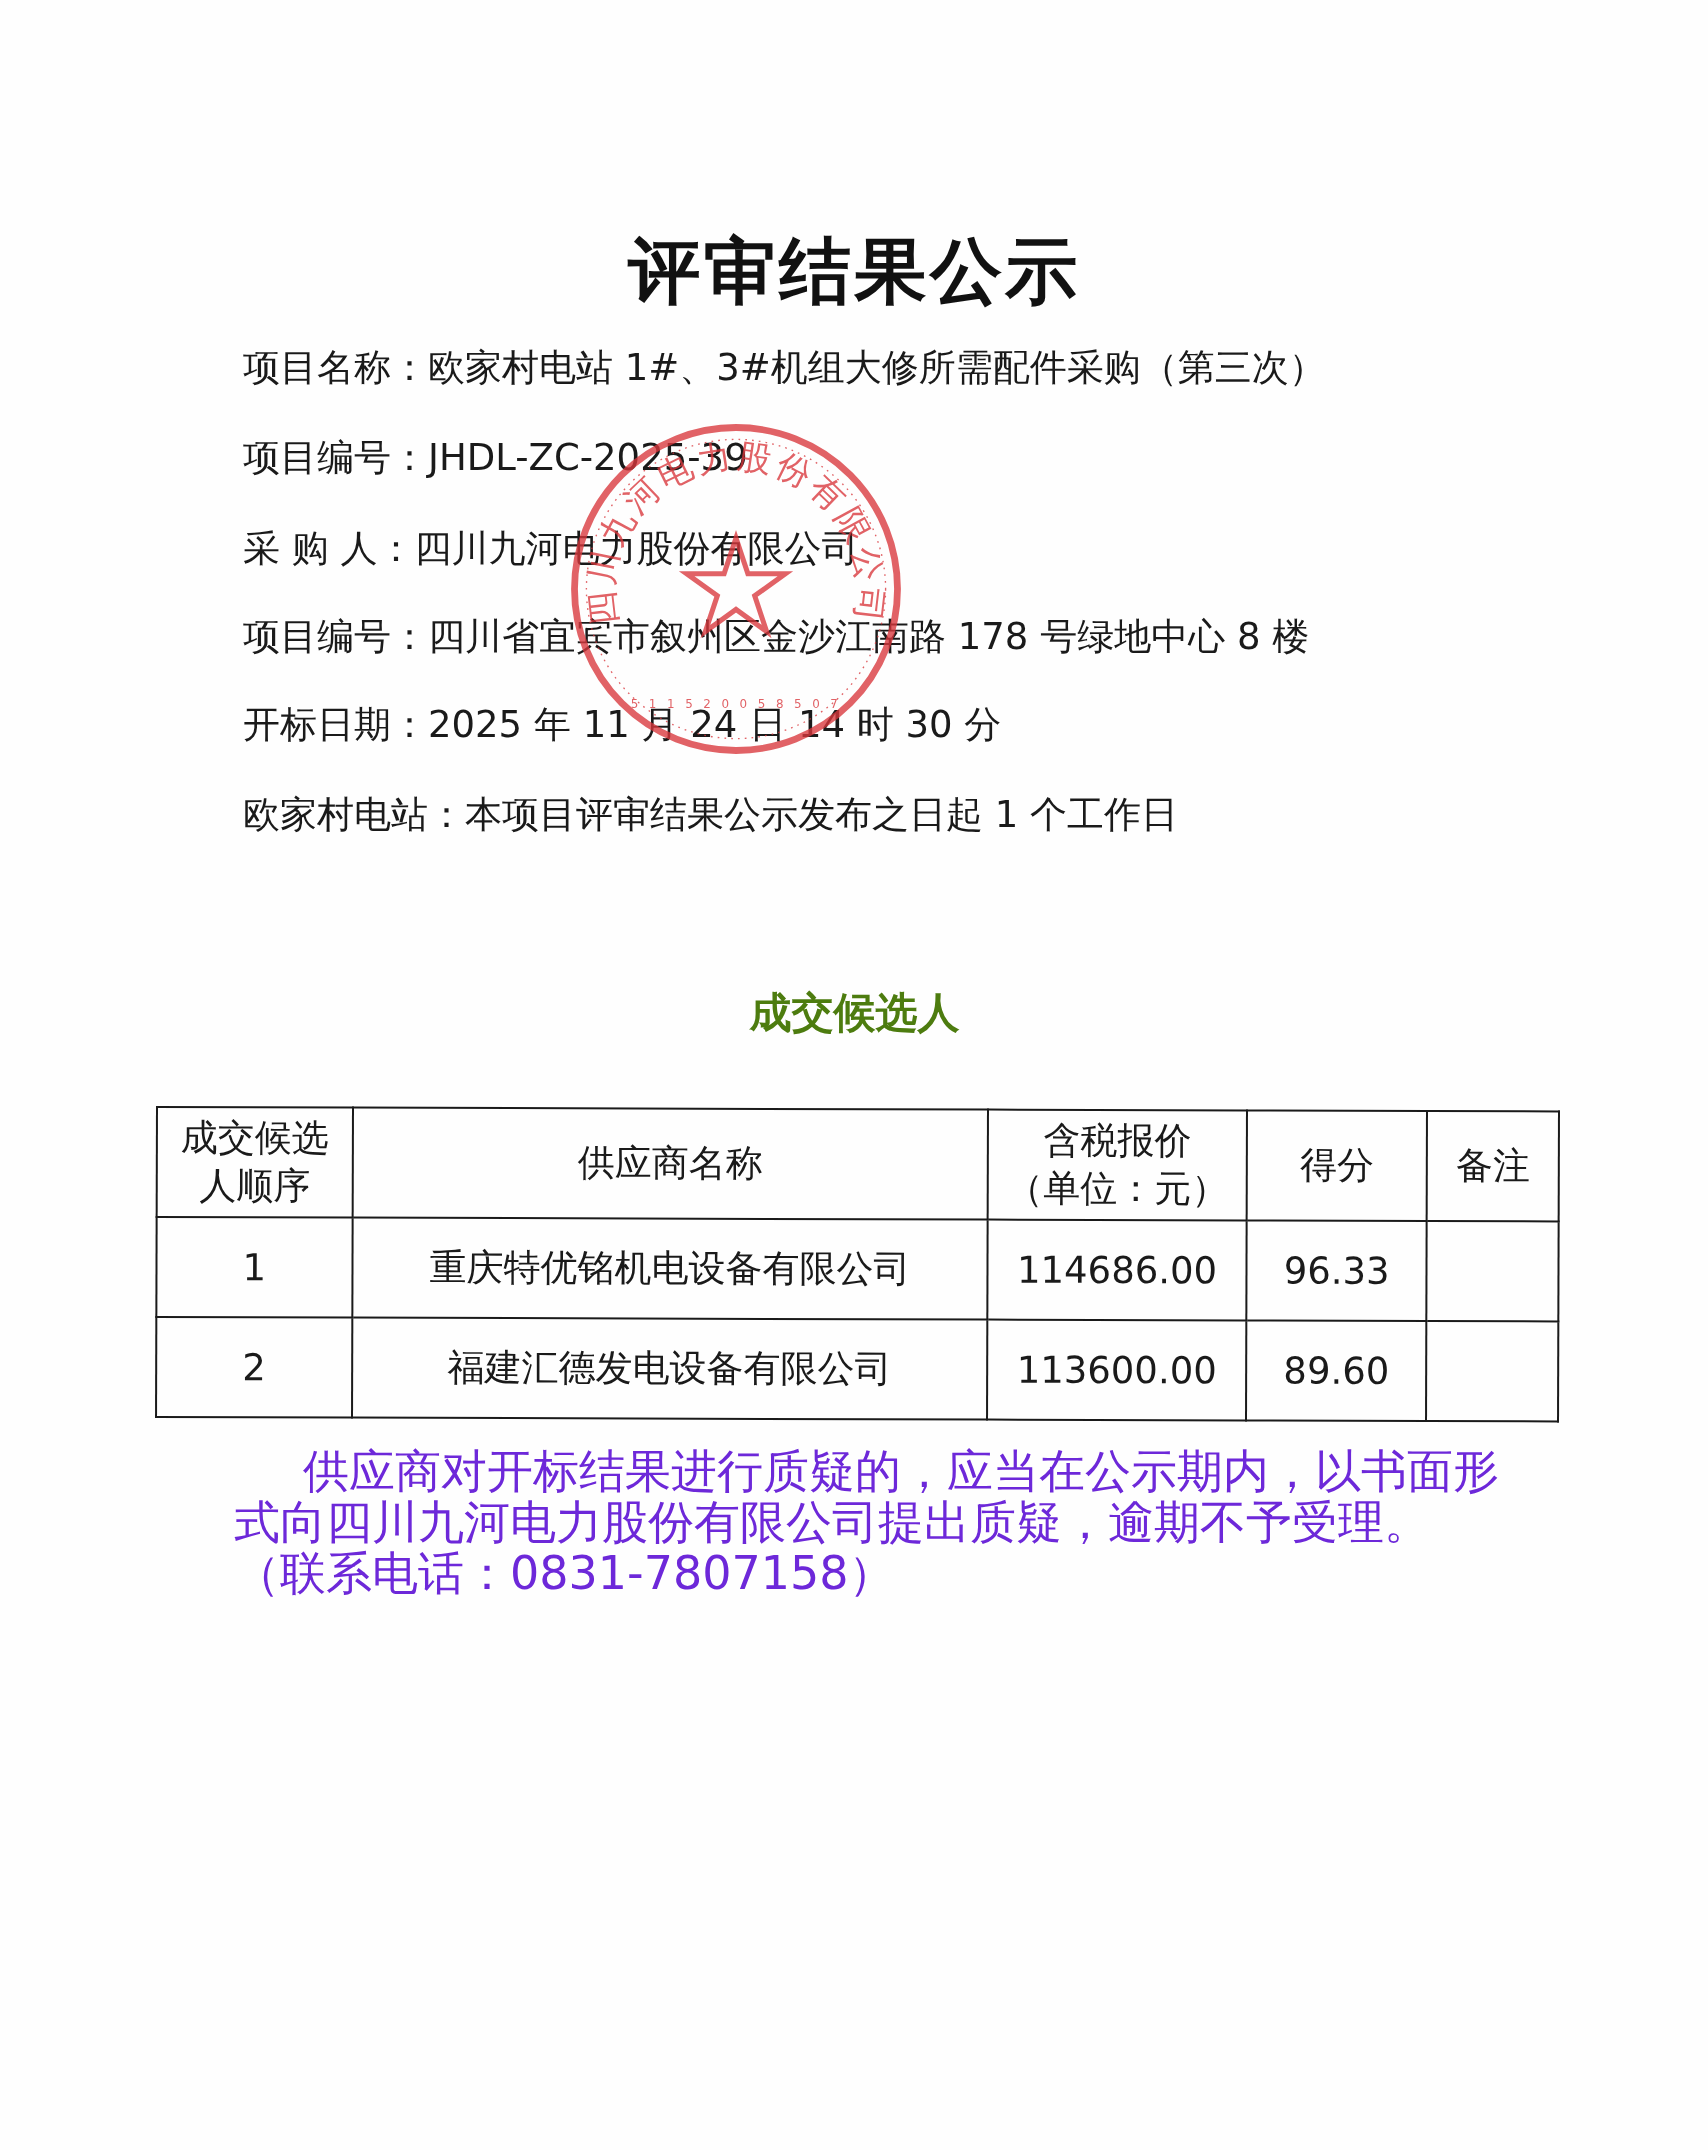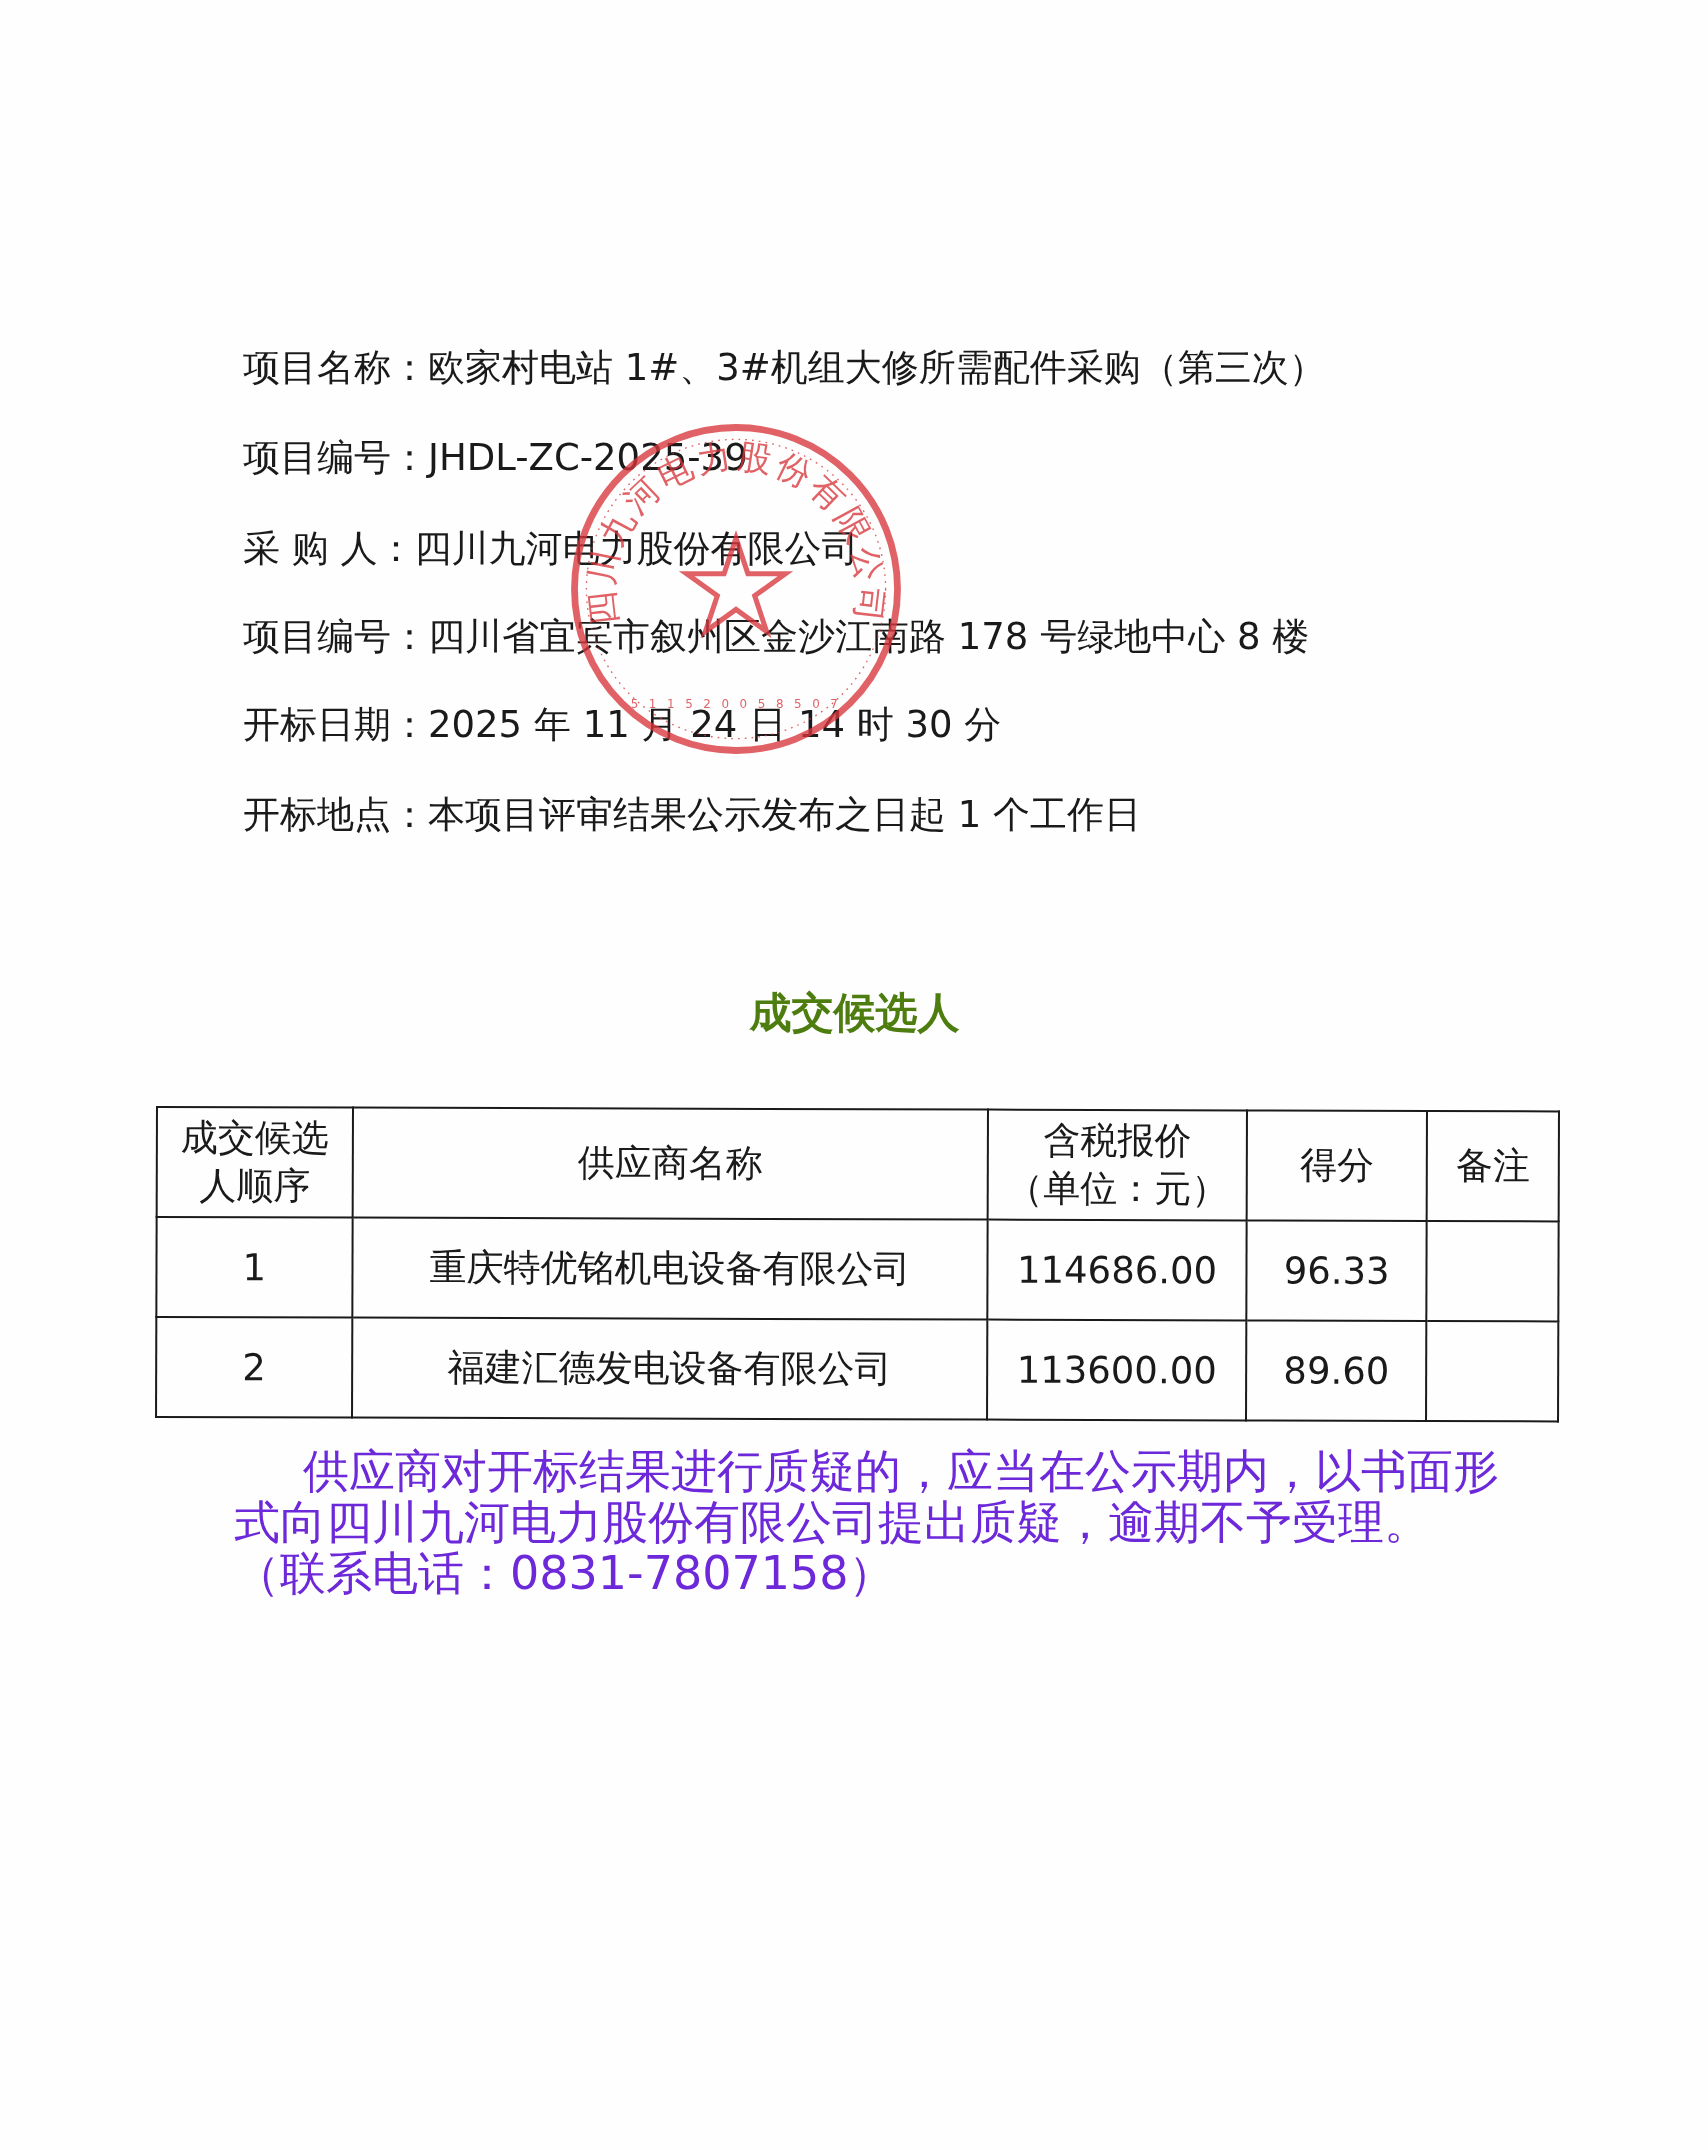--- a/index.html
+++ b/index.html
@@ -20,38 +20,39 @@
     .col-score { width: 179px; }
     .col-note { width: 131px; }
     .notice { position: absolute; left: 234px; top: 1446px; width: 1273px; font-size: 46px; line-height: 51px; text-indent: 69px; color: #6d28d9; }
     .stamp { position: absolute; left: 566px; top: 419px; width: 340px; height: 340px; opacity: 0.78; pointer-events: none; }
   </style>
 </head>
 <body>
 
 <div class="page">
 
+  <div class="title">评审结果公示</div>
 
   <div class="field" style="top:344px;">
     <span class="label">项目名称：</span><span class="value">欧家村电站 1#、3#机组大修所需配件采购（第三次）</span>
   </div>
   <div class="field" style="top:434px;">
     <span class="label">项目编号：</span><span class="value">JHDL-ZC-2025-39</span>
   </div>
   <div class="field" style="top:525px;">
     <span class="label">采 购 人：</span><span class="value">四川九河电力股份有限公司</span>
   </div>
   <div class="field" style="top:613px;">
     <span class="label">项目编号：</span><span class="value">四川省宜宾市叙州区金沙江南路 178 号绿地中心 8 楼</span>
   </div>
   <div class="field" style="top:701px;">
     <span class="label">开标日期：</span><span class="value">2025 年 11 月 24 日 14 时 30 分</span>
   </div>
   <div class="field" style="top:791px;">
-    <span class="label">开标地点：</span><span class="value">本项目评审结果公示发布之日起 1 个工作日</span>
+    <span class="label">欧家村电站：</span><span class="value">本项目评审结果公示发布之日起 1 个工作日</span>
   </div>
 
   <svg class="stamp" viewBox="0 0 200 200">
     <circle cx="100" cy="100" r="95" fill="none" stroke="#d9373c" stroke-width="4"></circle>
     <circle cx="100" cy="100" r="88" fill="none" stroke="#d9373c" stroke-width="0.8" stroke-dasharray="1 3"></circle>
     <polygon points="100,70 107,91 129,91 111,104 118,125 100,112 82,125 89,104 71,91 93,91" fill="none" stroke="#d9373c" stroke-width="3"></polygon>
     <path id="sealArc" d="M 30 118 A 72 72 0 1 1 170 118" fill="none"></path>
     <text font-size="20" fill="#d9373c" font-family="DejaVu Sans, sans-serif" letter-spacing="2">
       <textPath href="#sealArc" startOffset="50%" text-anchor="middle">四川九河电力股份有限公司</textPath>
     </text>

